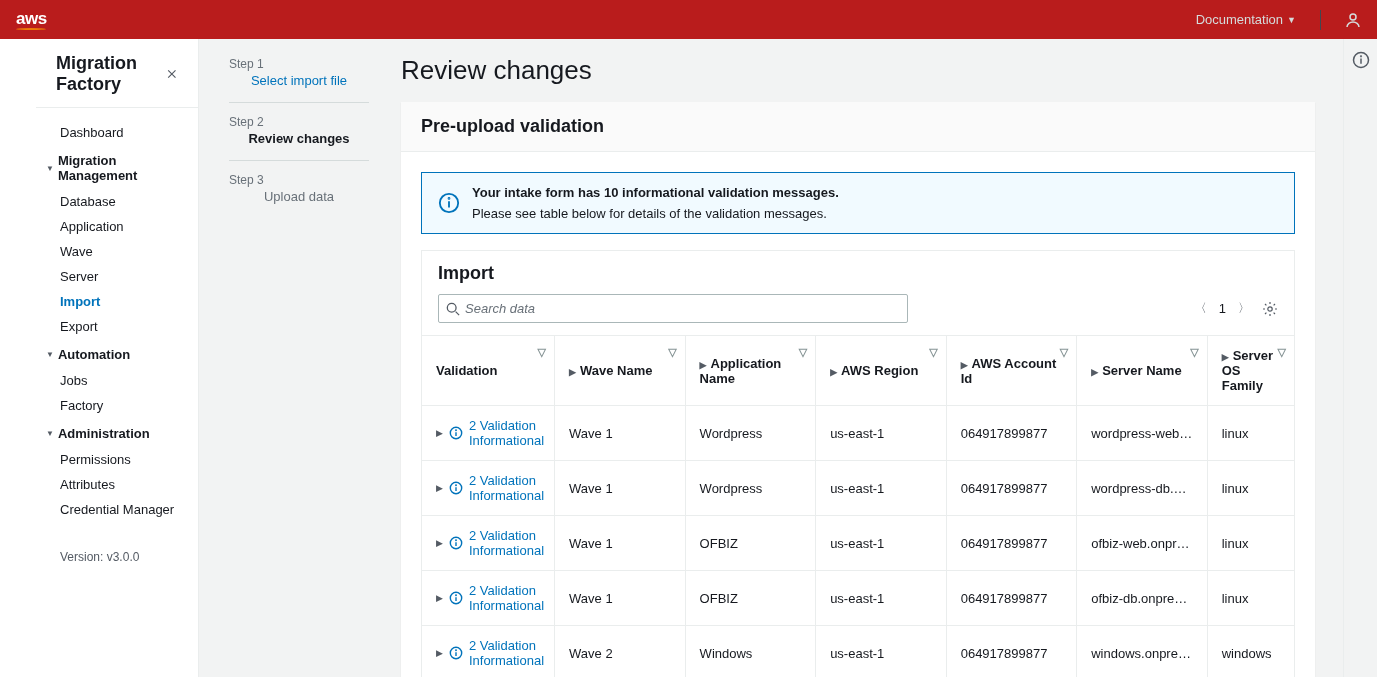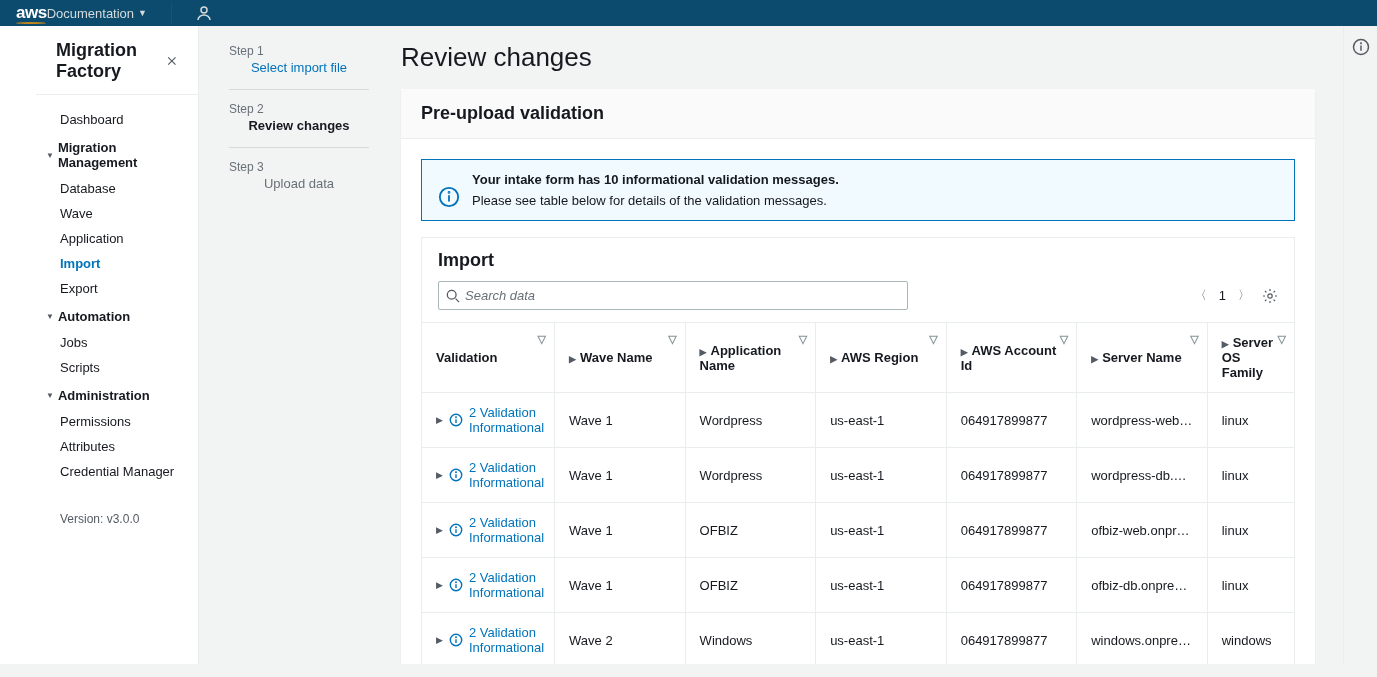--- a/index.html
+++ b/index.html
@@ -1,19 +1,19 @@
 <!DOCTYPE html>
 <html><head>
 <meta charset="utf-8">
 <style>
   * { box-sizing: border-box; margin: 0; padding: 0; }
   body { font-family: "Amazon Ember", "Helvetica Neue", Arial, sans-serif; font-size: 14px; color: #16191f; background: #f2f3f3; }
   
   
-  .top-header { background: #0c4a6e; height: 26px; display: flex; align-items: center; padding: 0 16px; }
+  .top-header { background: #b91c1c; height: 39px; display: flex; align-items: center; justify-content: space-between; padding: 0 16px; }
   .aws-logo { color: #fff; font-size: 17px; font-weight: 600; letter-spacing: -0.5px; }
   .aws-logo .swoosh { display: block; width: 30px; height: 2px; background: #ff9900; border-radius: 50%; margin-top: -1px; transform: scaleY(0.8); }
   .header-right { display: flex; align-items: center; gap: 24px; }
   .doc-link { color: #d5dbdb; font-size: 13px; cursor: pointer; display: flex; align-items: center; gap: 4px; }
   .doc-link::after { content: "▼"; font-size: 9px; }
   .divider-v { width: 1px; height: 20px; background: #414750; }
   .user-icon { width: 16px; height: 16px; color: #d5dbdb; cursor: pointer; }
   
   
   .layout { display: flex; height: calc(100vh - 39px); }
@@ -42,21 +42,21 @@
   
   
   .main { flex: 1; padding: 16px 28px 20px 2px; overflow-y: auto; min-width: 0; }
   .page-title { font-size: 26px; font-weight: 400; margin-bottom: 16px; }
   
   .panel { background: #fff; border-radius: 0; box-shadow: 0 1px 1px rgba(0,0,0,0.1); margin-bottom: 20px; }
   .panel-header { padding: 14px 20px; background: #fafafa; border-bottom: 1px solid #eaeded; }
   .panel-header h2 { font-size: 18px; font-weight: 700; }
   .panel-body { padding: 20px; }
   
-  .info-box { border: 1px solid #0073bb; background: #f1faff; padding: 12px 16px; display: flex; gap: 12px; align-items: flex-end; }
+  .info-box { border: 1px solid #0073bb; background: #f1faff; padding: 12px 16px; display: flex; gap: 12px; align-items: center; }
   .info-icon { width: 22px; height: 22px; flex-shrink: 0; }
   .info-title { font-size: 13px; font-weight: 700; }
   .info-text { font-size: 13px; color: #16191f; margin-top: 6px; }
   
   .import-panel { border: 1px solid #eaeded; margin-top: 16px; }
   .import-header { padding: 12px 16px 10px; }
   .import-header h3 { font-size: 18px; font-weight: 700; }
   
   .toolbar { padding: 0 16px 12px; display: flex; align-items: center; justify-content: space-between; gap: 12px; }
   .search-box { flex: 0 0 470px; position: relative; }
@@ -115,29 +115,30 @@
         <path d="M3 3l10 10M13 3L3 13"></path>
       </svg>
     </div>
     <div class="sidebar-nav" id="sidebar-nav">
         <div class="nav-section">
           <div class="nav-item">Dashboard</div>
         </div>
         <div class="nav-section">
           <div class="nav-section-title">Migration Management</div>
           <div class="nav-item">Database</div>
+          <div class="nav-item">Application</div>
           <div class="nav-item">Wave</div>
-          <div class="nav-item">Application</div>
+          <div class="nav-item">Server</div>
           <div class="nav-item active">Import</div>
           <div class="nav-item">Export</div>
         </div>
         <div class="nav-section">
           <div class="nav-section-title">Automation</div>
           <div class="nav-item">Jobs</div>
-          <div class="nav-item">Scripts</div>
+          <div class="nav-item">Factory</div>
         </div>
         <div class="nav-section">
           <div class="nav-section-title">Administration</div>
           <div class="nav-item">Permissions</div>
           <div class="nav-item">Attributes</div>
           <div class="nav-item">Credential Manager</div>
         </div>
       </div>
     <div class="version">Version: v3.0.0</div>
   </div>

